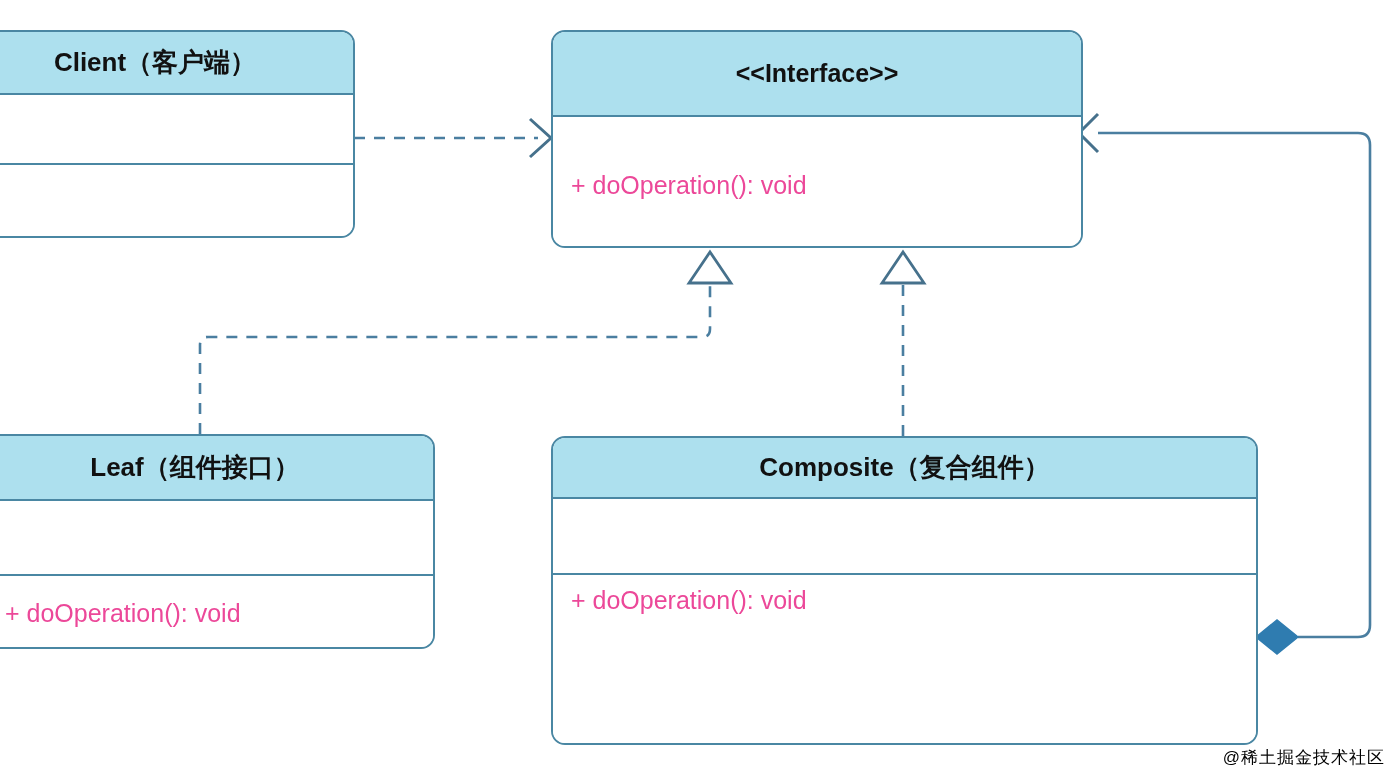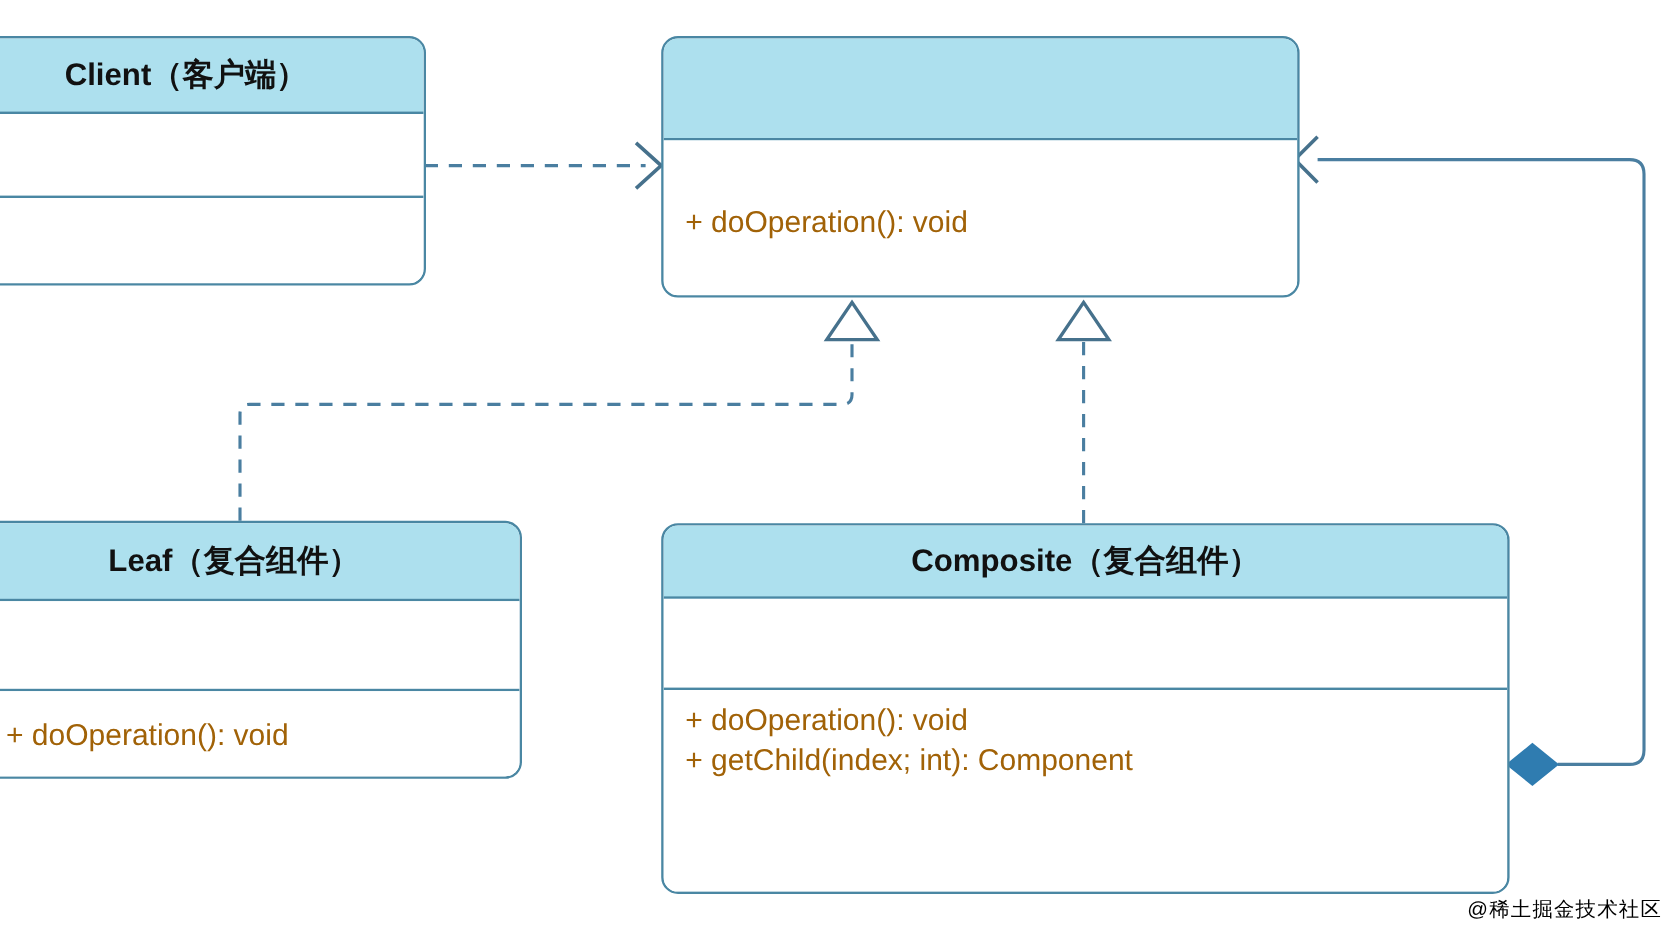--- a/index.html
+++ b/index.html
@@ -52,21 +52,21 @@
     box-sizing: border-box;
     border-bottom: 2px solid #4a87a3;
     background: #ffffff;
   }
   .uml-methods {
     box-sizing: border-box;
     background: #ffffff;
     padding-top: 10px;
   }
   .method-line {
-    color: #a16207;
+    color: #ec4899;
     font-size: 25px;
     line-height: 34px;
     white-space: nowrap;
   }
   .stereotype { display: block; }
   .cls-name { display: block; }
 
   
   #client-class {
     left: -45px;
@@ -163,43 +163,43 @@
   <div class="uml-class" id="client-class">
     <div class="uml-header">
       <span class="cls-name">Client（客户端）</span>
     </div>
     <div class="uml-attrs"></div>
     <div class="uml-methods"></div>
   </div>
 
   <div class="uml-class" id="component-class">
     <div class="uml-header">
+      <span class="stereotype">&lt;&lt;Interface&gt;&gt;</span>
     </div>
     <div class="uml-attrs"></div>
     <div class="uml-methods">
       <div class="method-line">+ doOperation(): void</div>
     </div>
   </div>
 
   <div class="uml-class" id="leaf-class">
     <div class="uml-header">
-      <span class="cls-name">Leaf（复合组件）</span>
+      <span class="cls-name">Leaf（组件接口）</span>
     </div>
     <div class="uml-attrs"></div>
     <div class="uml-methods">
       <div class="method-line">+ doOperation(): void</div>
     </div>
   </div>
 
   <div class="uml-class" id="composite-class">
     <div class="uml-header">
       <span class="cls-name">Composite（复合组件）</span>
     </div>
     <div class="uml-attrs"></div>
     <div class="uml-methods">
       <div class="method-line">+ doOperation(): void</div>
-      <div class="method-line">+ getChild(index; int): Component</div>
     </div>
   </div>
 
   <div class="watermark">@稀土掘金技术社区</div>
 
 </div>
 
 </body></html>

